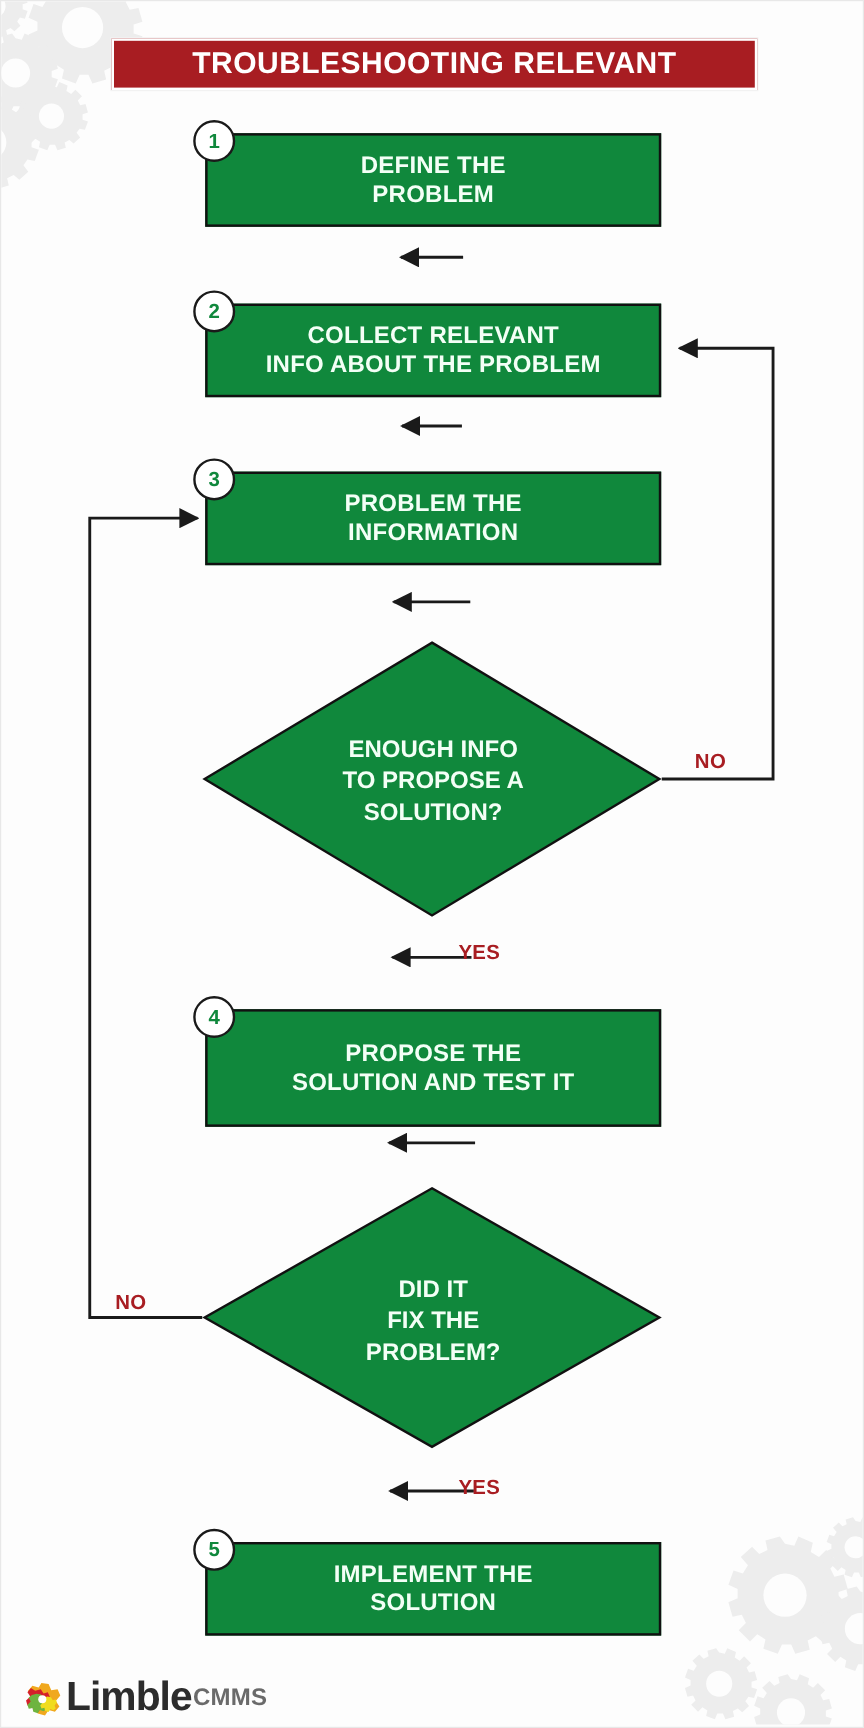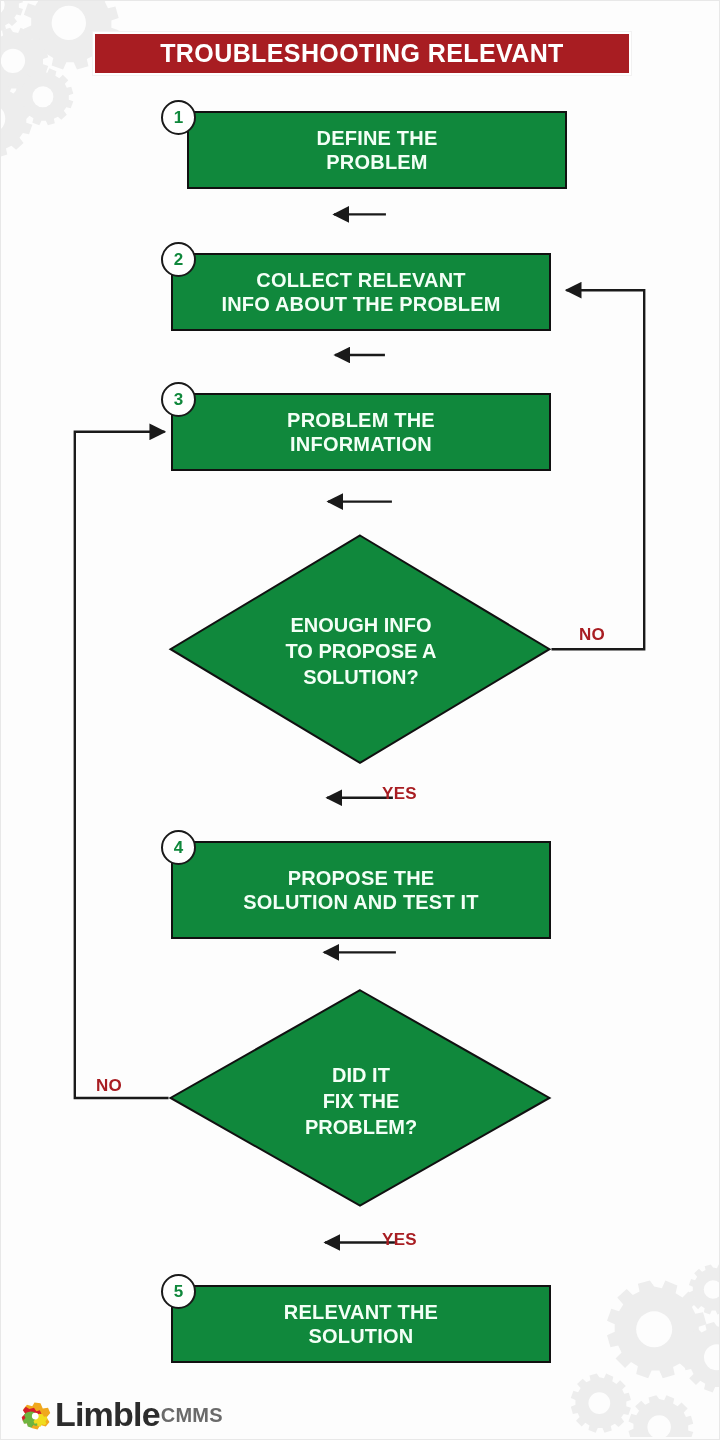--- a/index.html
+++ b/index.html
@@ -209,21 +209,21 @@
       <polyline points="552,650 645,650 645,290 567,290" marker-end="url(#arrowhead)"></polyline>
 
       <polyline points="168,1100 74,1100 74,432 164,432" marker-end="url(#arrowhead)"></polyline>
     </g>
   </svg>
 
   <div id="title-bar">
     <span id="title-text">TROUBLESHOOTING RELEVANT</span>
   </div>
 
-  <div class="node proc-box" style="left:186px; top:110px; width:380px; height:78px;">
+  <div class="node proc-box" style="left:170px; top:110px; width:380px; height:78px;">
     <span class="proc-label">DEFINE THE
 PROBLEM</span>
   </div>
   <div class="badge" style="left:160px; top:99px;">
     <span>1</span>
   </div>
 
   <div class="node proc-box" style="left:170px; top:252px; width:380px; height:78px;">
     <span class="proc-label">COLLECT RELEVANT
 INFO ABOUT THE PROBLEM</span>
@@ -254,21 +254,21 @@
     <span>4</span>
   </div>
 
   <div class="diamond-wrap" style="left:170px; top:992px; width:380px; height:216px;">
     <div class="diamond-text">DID IT
 FIX THE
 PROBLEM?</div>
   </div>
 
   <div class="node proc-box" style="left:170px; top:1284px; width:380px; height:78px;">
-    <span class="proc-label">RELEVANT THE
+    <span class="proc-label">IMPLEMENT THE
 SOLUTION</span>
   </div>
   <div class="badge" style="left:160px; top:1273px;">
     <span>5</span>
   </div>
 
   <div class="edge-label" style="left:578px; top:624px;">NO</div>
   <div class="edge-label" style="left:381px; top:783px;">YES</div>
   <div class="edge-label" style="left:95px; top:1075px;">NO</div>
   <div class="edge-label" style="left:381px; top:1229px;">YES</div>

